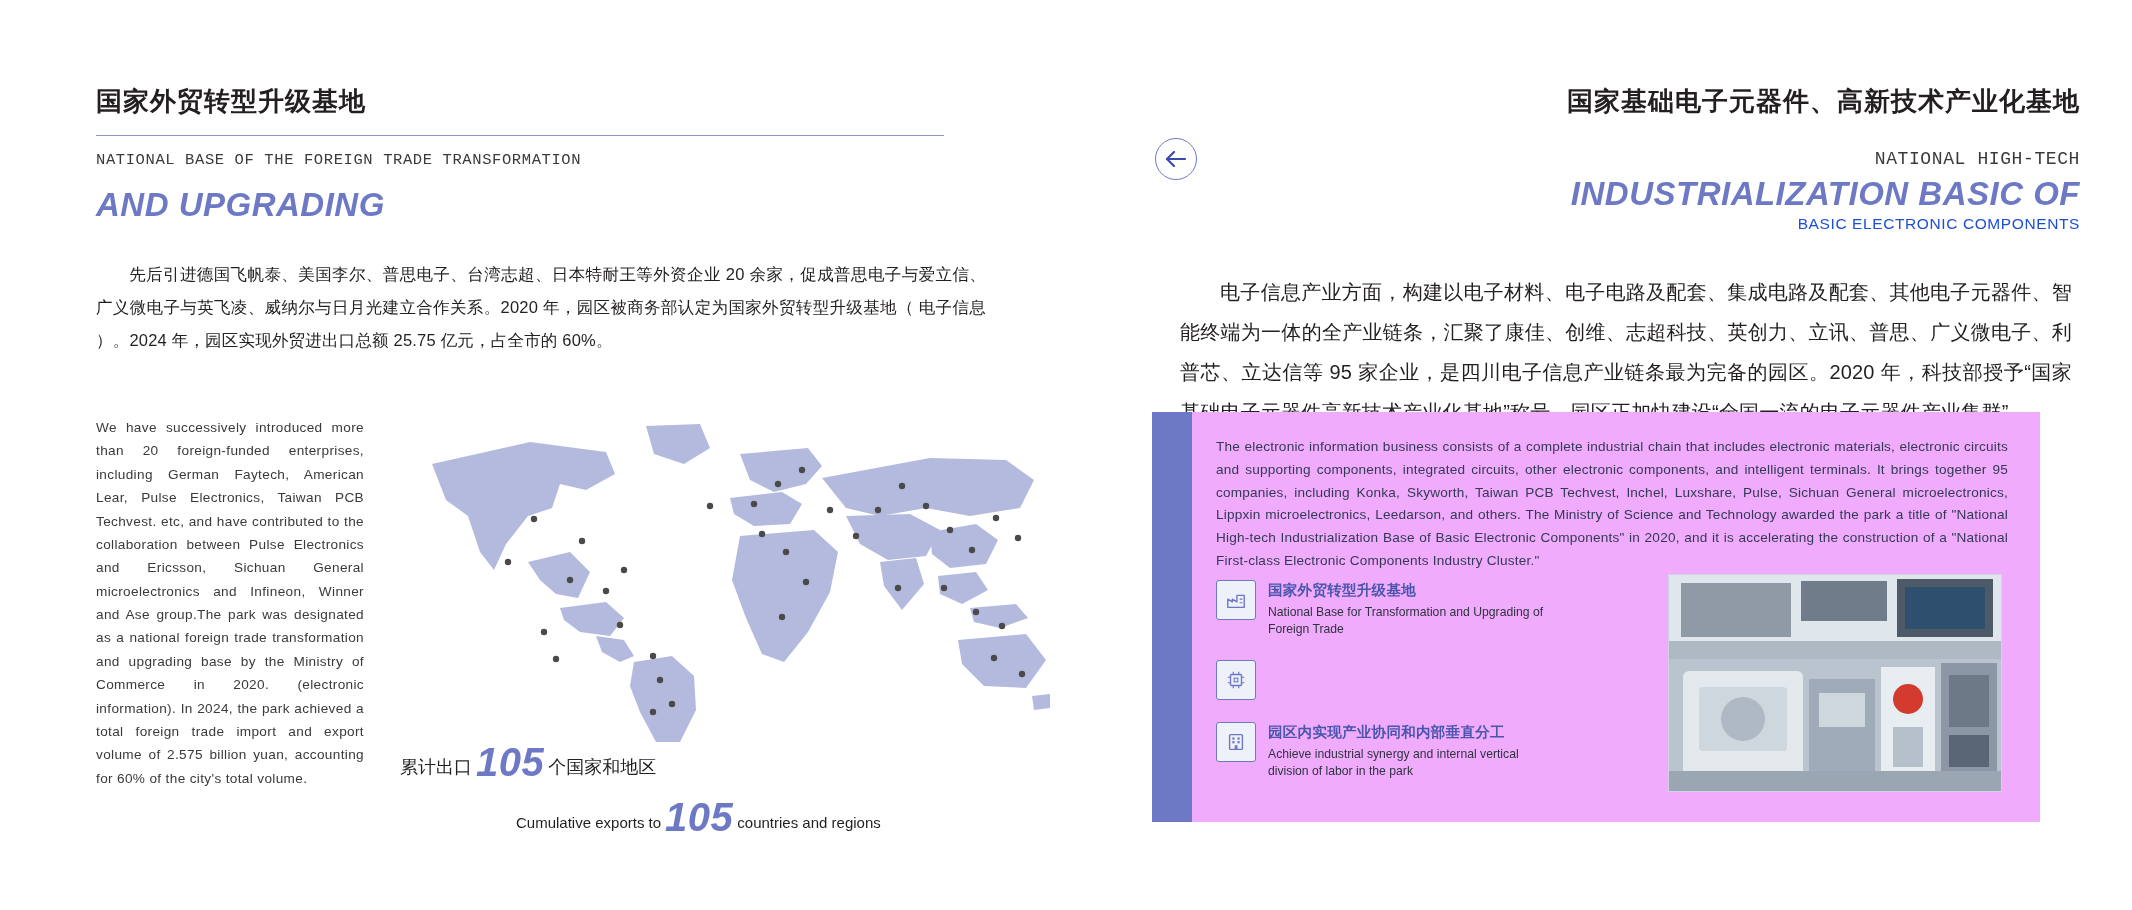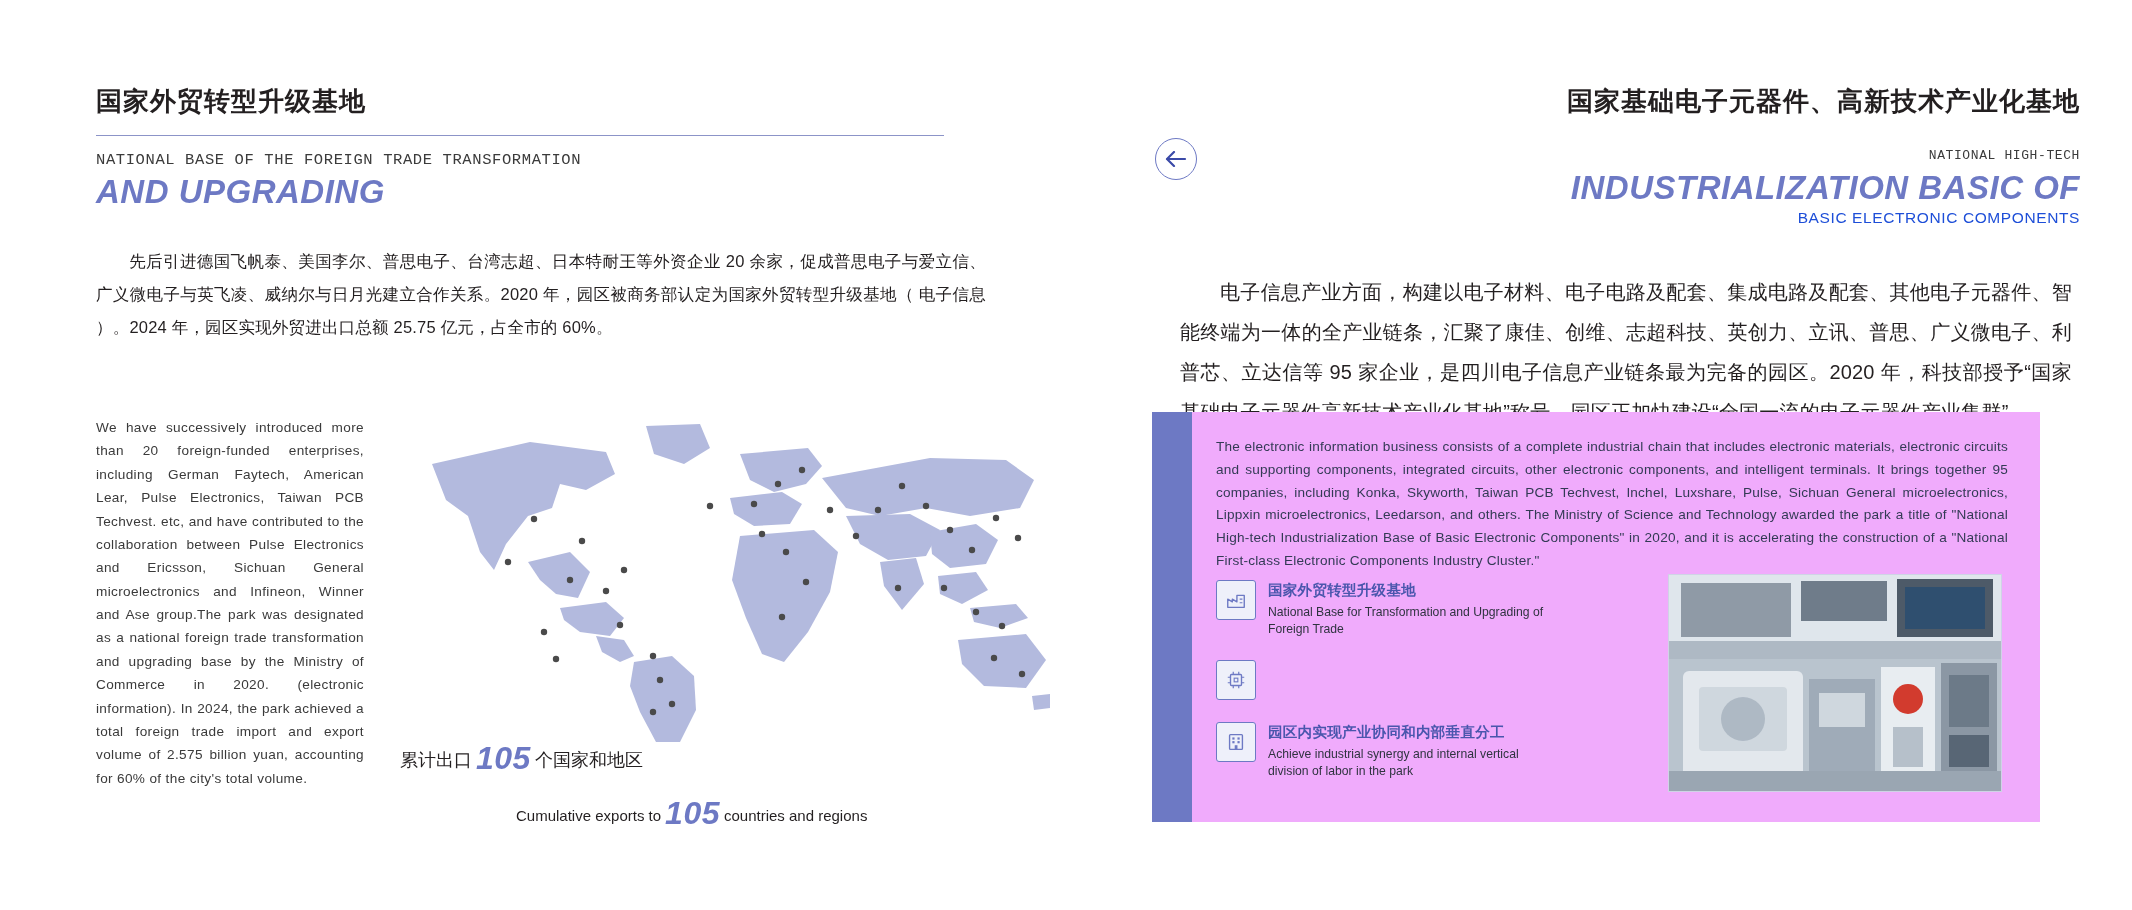--- a/index.html
+++ b/index.html
@@ -50,21 +50,21 @@
   .hd-en-small {
     margin-top: 14px;
     font-size: 15.5px;
     letter-spacing: 0.6px;
     color: #3b3b3b;
     line-height: 1.35;
     max-width: 560px;
     font-family: Liberation Mono, monospace;
   }
   .hd-en-big {
-    margin-top: 2px;
+    margin-top: 15px;
     font-size: 33px;
     font-weight: bold;
     font-style: italic;
     letter-spacing: 0.5px;
     color: #6d79c4;
     line-height: 1.15;
   }
 
   .body-cn {
     margin-top: 34px;
@@ -112,21 +112,21 @@
   }
   .stat-line-2 {
     position: absolute;
     left: 516px;
     top: 795px;
     font-size: 15px;
     color: #231f20;
     white-space: nowrap;
   }
   .big-num {
-    font-size: 32px;
+    font-size: 40px;
     font-weight: bold;
     font-style: italic;
     color: #6d79c4;
     letter-spacing: 0.5px;
     vertical-align: -3px;
     margin: 0 4px;
   }
 
   
   .right-page {
@@ -152,21 +152,21 @@
   .right-head {
     position: absolute;
     right: 52px;
     top: 86px;
     width: 820px;
     text-align: right;
   }
   .right-head .hd-cn { font-size: 26px; }
   .right-head .hd-en-small {
     margin-top: 30px;
-    font-size: 13px;
+    font-size: 18px;
     max-width: none;
   }
   .right-head .hd-en-big {
     margin-top: 4px;
     font-size: 33px;
   }
   .right-head .hd-en-sub {
     margin-top: 2px;
     font-size: 15.5px;
     letter-spacing: 0.6px;

